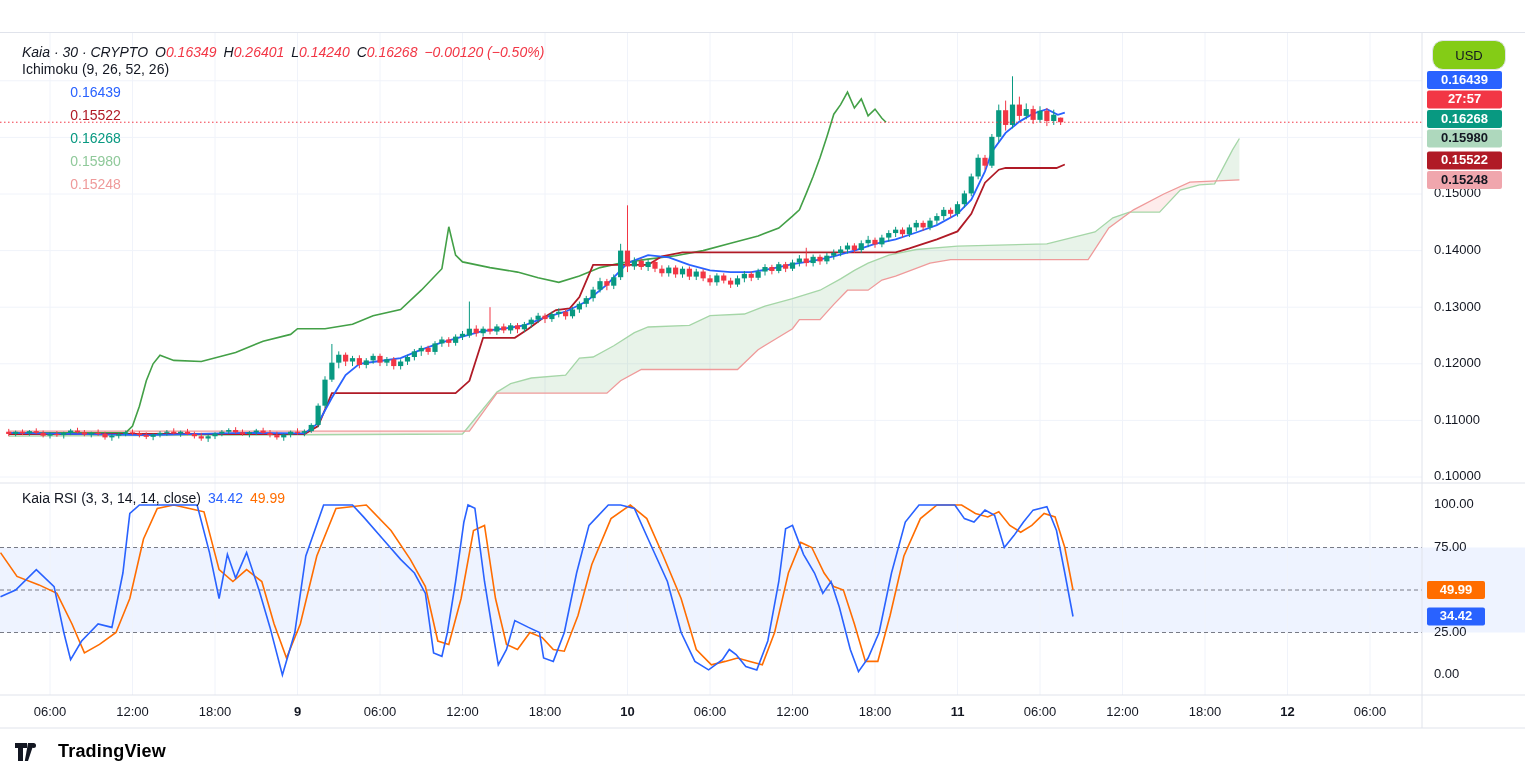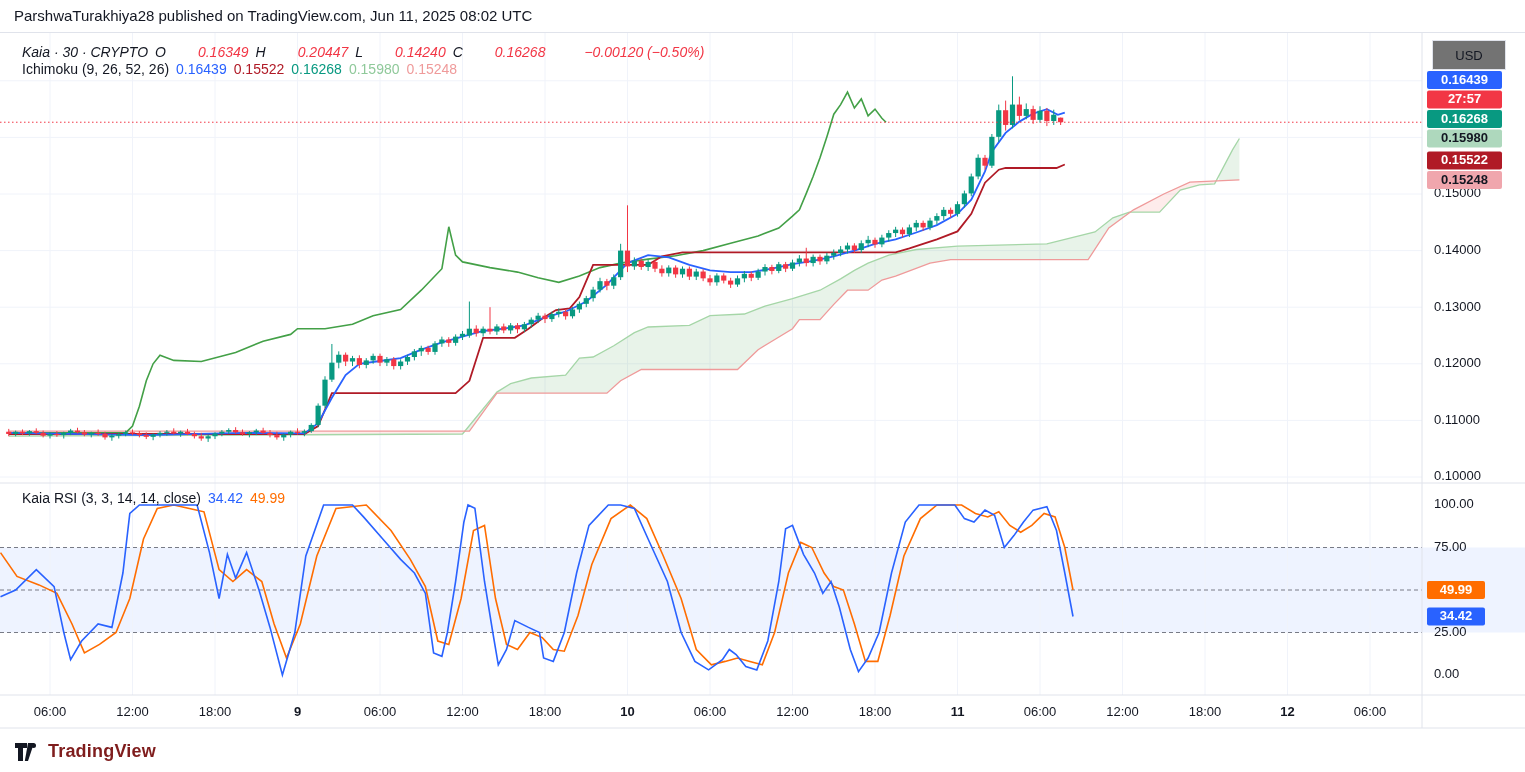--- a/index.html
+++ b/index.html
@@ -3,25 +3,25 @@
 <meta charset="utf-8">
 <style>
   html,body{margin:0;padding:0;background:#ffffff;width:1525px;height:772px;overflow:hidden;
     font-family:"Liberation Sans", sans-serif;-webkit-font-smoothing:antialiased;}
   .abs{position:absolute;}
   #stage{position:relative;width:1525px;height:772px;background:#fff;}
   .header{left:14px;top:7px;font-size:15px;color:#131722;}
   .hline{left:0;width:1525px;height:1px;background:#e0e3eb;}
   .legend{display:flex;align-items:center;gap:7px;font-size:14px;color:#131722;white-space:nowrap;}
   .legend .v{font-variant-numeric:tabular-nums;}
-  .red{color:#f23645;padding-left:32px;} .blue{color:#2962ff;} .maroon{color:#b01a26;} .green{color:#089981;}
+  .red{color:#f23645;} .blue{color:#2962ff;} .maroon{color:#b01a26;} .green{color:#089981;}
   .lgreen{color:#8fc99a;} .lred{color:#ef9a9a;} .orange{color:#ff6d00;}
-  .usd-btn{left:1432px;top:40px;width:72px;height:28px;border:1px solid #e0e3eb;border-radius:0;
-    display:flex;align-items:center;justify-content:center;font-size:13px;color:#131722;background:#737373;cursor:pointer;}
-  .logo{left:14px;top:741px;display:flex;align-items:center;gap:8px;color:#7f1d1d;}
+  .usd-btn{left:1432px;top:40px;width:72px;height:28px;border:1px solid #e0e3eb;border-radius:11px;
+    display:flex;align-items:center;justify-content:center;font-size:13px;color:#131722;background:#84cc16;cursor:pointer;}
+  .logo{left:14px;top:741px;display:flex;align-items:center;gap:18px;color:#000000;}
   .logo .txt{font-size:18px;font-weight:700;letter-spacing:.2px;}
   svg text{font-family:"Liberation Sans", sans-serif;}
 </style>
 </head>
 <body>
 <div id="stage">
 
 <svg id="chart-svg" class="abs" style="left:0;top:0;" width="1525" height="772" viewBox="0 0 1525 772">
       <rect x="0" y="547.5" width="1525" height="85" fill="rgba(41,98,255,0.08)"></rect>
       <line x1="50" y1="33" x2="50" y2="695" stroke="#f0f3fa" stroke-width="1"></line>
@@ -414,33 +414,32 @@
       <rect x="1427" y="151.46320000000003" width="75" height="18" rx="2" fill="#b01a26"></rect>
       <text x="1464.5" y="160.96320000000003" font-size="13" font-weight="600" fill="#ffffff" text-anchor="middle" dominant-baseline="middle">0.15522</text>
       <rect x="1427" y="170.96320000000003" width="75" height="18" rx="2" fill="#f0a6ad"></rect>
       <text x="1464.5" y="180.46320000000003" font-size="13" font-weight="600" fill="#131722" text-anchor="middle" dominant-baseline="middle">0.15248</text>
       <rect x="1427" y="581.017" width="58" height="18" rx="2" fill="#ff6d00"></rect>
       <text x="1456" y="590.517" font-size="13" font-weight="600" fill="#ffffff" text-anchor="middle" dominant-baseline="middle">49.99</text>
       <rect x="1427" y="607.486" width="58" height="18" rx="2" fill="#2962ff"></rect>
       <text x="1456" y="616.986" font-size="13" font-weight="600" fill="#ffffff" text-anchor="middle" dominant-baseline="middle">34.42</text>
     </svg>
 
-<div class="abs header">ParshwaTurakhiya28 published on TradingView.com, Jun 11, 2025 08:02 UTC</div>
 <div class="abs hline" style="top:32px;"></div>
 
 <div class="abs legend" style="left:22px;top:44px;font-style:italic;">
   <span>Kaia · 30 · CRYPTO</span>
   <span><span>O</span><span class="red v">0.16349</span></span>
-  <span><span>H</span><span class="red v">0.20447</span></span>
+  <span><span>H</span><span class="red v">0.26401</span></span>
   <span><span>L</span><span class="red v">0.14240</span></span>
   <span><span>C</span><span class="red v">0.16268</span></span>
   <span class="red v">−0.00120 (−0.50%)</span>
 </div>
 
-<div class="abs legend" style="left:22px;top:61px;">
+<div class="abs legend" style="left:22px;top:61px;flex-direction:column;">
   <span>Ichimoku (9, 26, 52, 26)</span>
   <span class="blue v">0.16439</span>
   <span class="maroon v">0.15522</span>
   <span class="green v">0.16268</span>
   <span class="lgreen v">0.15980</span>
   <span class="lred v">0.15248</span>
 </div>
 
 <div class="abs legend" style="left:22px;top:490px;">
   <span>Kaia RSI (3, 3, 14, 14, close)</span>

